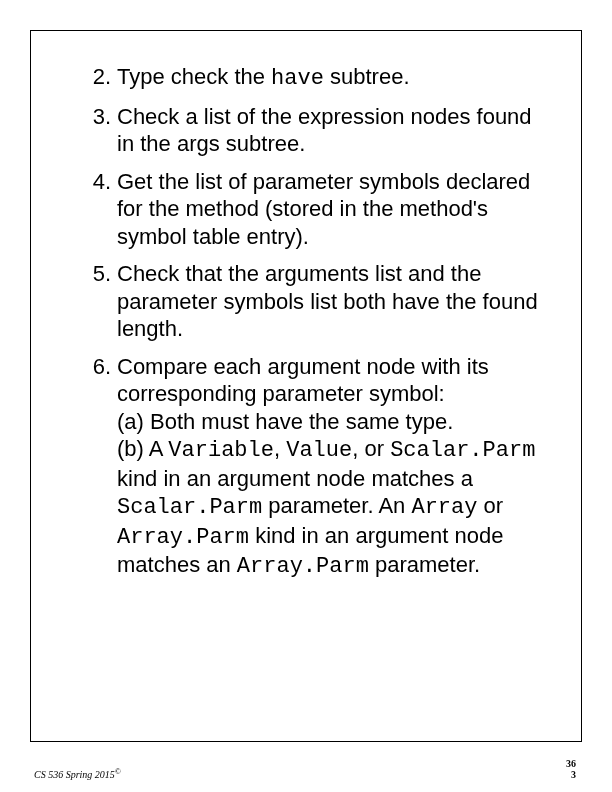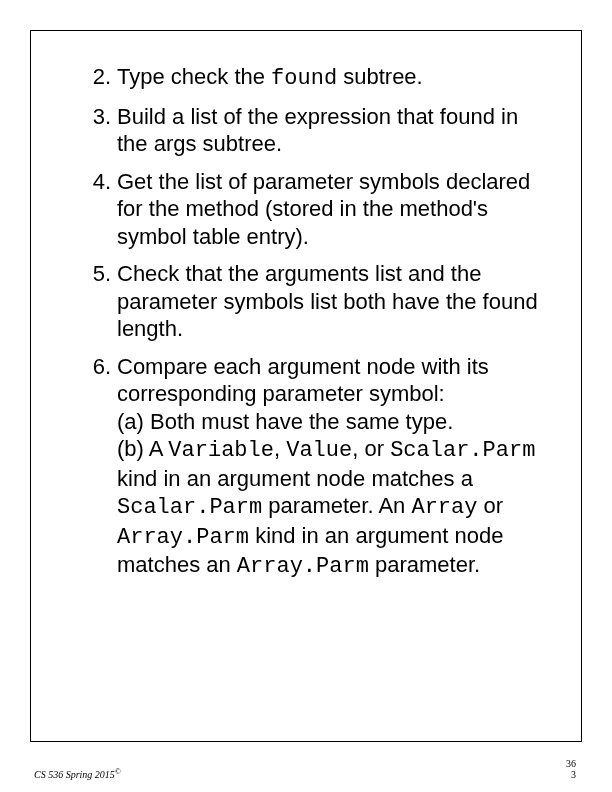--- a/index.html
+++ b/index.html
@@ -60,39 +60,40 @@
     left: 4px;
     bottom: 0;
     font-style: italic;
   }
   .footer-right {
     position: absolute;
     right: 6px;
     bottom: 0;
     text-align: right;
     line-height: 1.1;
+    font-weight: bold;
   }
   .copyright {
     font-size: 8px;
     vertical-align: super;
   }
 </style>
 </head>
 <body>
 
 <div class="page">
   <div class="frame">
     <div class="list" id="list-container">
         <div class="item">
           <div class="num">2.</div>
-          <div class="body">Type check the <span class="mono">found</span> subtree.</div>
+          <div class="body">Type check the <span class="mono">have</span> subtree.</div>
         </div>
         <div class="item">
           <div class="num">3.</div>
-          <div class="body">Build a list of the expression that found in the args subtree.</div>
+          <div class="body">Check a list of the expression nodes found in the args subtree.</div>
         </div>
         <div class="item">
           <div class="num">4.</div>
           <div class="body">Get the list of parameter symbols declared for the method (stored in the method's symbol table entry).</div>
         </div>
         <div class="item">
           <div class="num">5.</div>
           <div class="body">Check that the arguments list and the parameter symbols list both have the found length.</div>
         </div>
         <div class="item">

